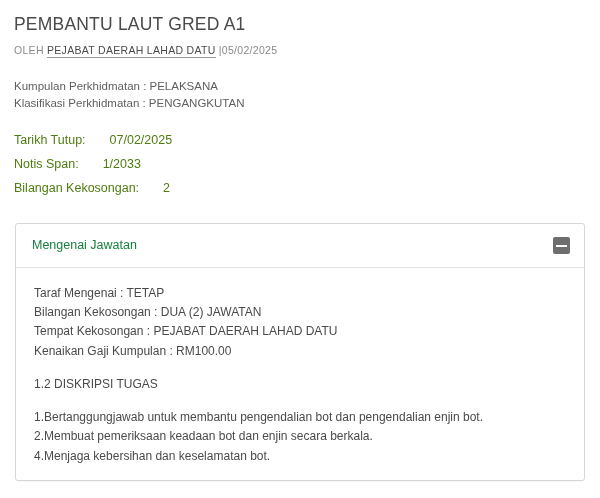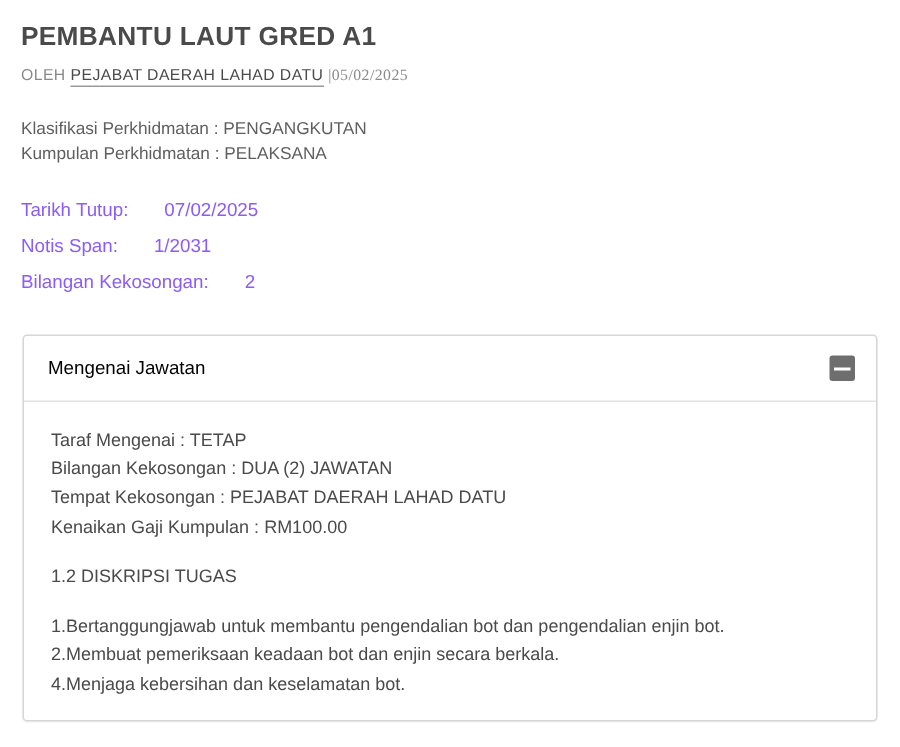--- a/index.html
+++ b/index.html
@@ -14,21 +14,21 @@
     color: #3d3d3d;
     overflow: hidden;
   }
   .page {
     padding: 14px 14px 0 14px;
     box-sizing: border-box;
     width: 600px;
   }
   .job-title {
     font-size: 17.5px;
-    font-weight: bold;
+    font-weight: normal;
     color: #4a4a4a;
     letter-spacing: 0.2px;
     margin: 0 0 9px 0;
     line-height: 1.2;
   }
   .byline {
     font-size: 10.5px;
     color: #6b6b6b;
     letter-spacing: 0.3px;
     margin-bottom: 20px;
@@ -38,31 +38,30 @@
     color: #8a8a8a;
   }
   .byline .agency {
     color: #4a4a4a;
     border-bottom: 1px solid #9a9a9a;
     padding-bottom: 1px;
     text-align: center;
   }
   .byline .date {
     color: #8a8a8a;
-    font-family: Liberation Serif, serif;
   }
   .klas {
     font-size: 11.5px;
     color: #5f5f5f;
     line-height: 1.55;
     margin-bottom: 16px;
   }
   .meta-row {
     font-size: 12.5px;
-    color: #8b5cf6;
+    color: #4d7c0f;
     line-height: 1.9;
     display: flex;
     align-items: center;
   }
   .meta-label {
     white-space: pre;
   }
   .meta-value {
     margin-left: 24px;
   }
@@ -78,21 +77,21 @@
   }
   .panel-header {
     display: flex;
     align-items: center;
     justify-content: space-between;
     padding: 13px 14px 13px 16px;
     border-bottom: 1px solid #e2e2e2;
   }
   .panel-title {
     font-size: 12.5px;
-    color: #000000;
+    color: #15803d;
   }
   .collapse-btn {
     width: 17px;
     height: 17px;
     background: #6e6e6e;
     border-radius: 2px;
     position: relative;
     cursor: pointer;
   }
   .collapse-btn::after {
@@ -127,31 +126,31 @@
 
   <h1 class="job-title">PEMBANTU LAUT GRED A1</h1>
 
   <div class="byline">
     <span class="oleh">OLEH</span>
     <span class="agency">PEJABAT DAERAH LAHAD DATU</span>
     <span class="date">|05/02/2025</span>
   </div>
 
   <div class="klas">
+    <div>Kumpulan Perkhidmatan : PELAKSANA</div>
     <div>Klasifikasi Perkhidmatan : PENGANGKUTAN</div>
-    <div>Kumpulan Perkhidmatan : PELAKSANA</div>
   </div>
 
   <div class="meta-row">
     <span class="meta-label">Tarikh Tutup:</span>
     <span class="meta-value">07/02/2025</span>
   </div>
   <div class="meta-row">
     <span class="meta-label">Notis Span:</span>
-    <span class="meta-value">1/2031</span>
+    <span class="meta-value">1/2033</span>
   </div>
   <div class="meta-row">
     <span class="meta-label">Bilangan Kekosongan:</span>
     <span class="meta-value">2</span>
   </div>
 
   <div class="spacer"></div>
 
   <div class="panel">
     <div class="panel-header">

